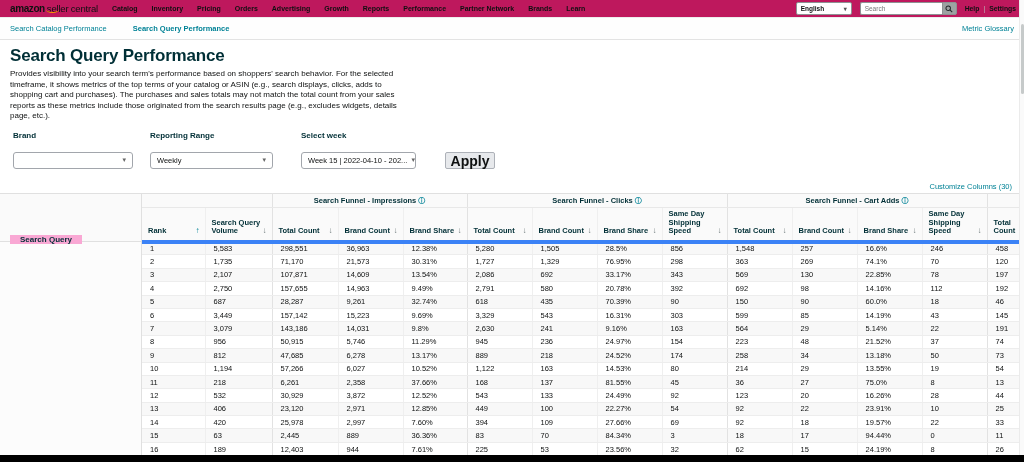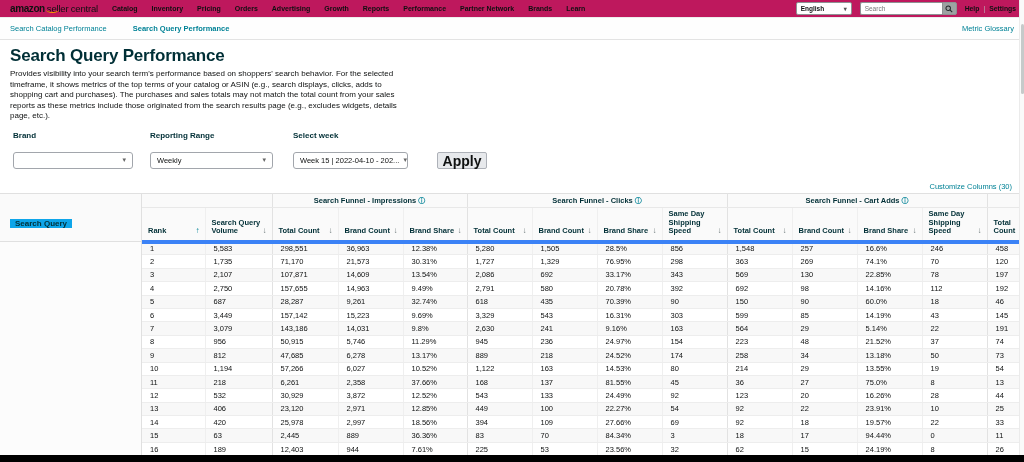--- a/index.html
+++ b/index.html
@@ -36,32 +36,32 @@
   .page-title { font-size:17px; font-weight:600; color:#002f36; letter-spacing:-0.2px; }
   .page-desc { width:400px; font-size:8px; line-height:10.5px; margin-top:3px; color:#0f1111; }
 
   
   .filters { display:flex; margin-top:9px; padding-left:3px; align-items:flex-end; }
   .fgroup { display:flex; flex-direction:column; }
   .fgroup .flabel { font-size:8px; font-weight:bold; color:#002f36; margin-bottom:12px; }
   .dropdown { height:17px; border:1px solid #a2a6ac; border-radius:3px; background:#fff; display:flex; align-items:center; justify-content:space-between; padding:0 6px; font-size:7.5px; cursor:pointer; white-space:nowrap; overflow:hidden; }
   .dropdown .caret { color:#666; font-size:7px; margin-left:4px; }
   .dd-brand { width:120px; margin-right:17px; }
-  .dd-range { width:123px; margin-right:20px; }
+  .dd-range { width:123px; margin-right:28px; }
   .dd-week  { width:115px; margin-right:29px; }
   .apply-btn { width:50px; height:17px; background:#e7e9ec; border:1px solid #adb1b8; border-radius:2px; font-size:14px; font-weight:bold; color:#0f1111; cursor:pointer; font-family:"Liberation Sans", sans-serif; }
 
   .customize-row { display:flex; justify-content:flex-end; margin-top:13px; padding-right:2px; }
   .customize-row span { font-size:7.5px; color:#008296; cursor:pointer; }
 
   
   .table-wrap { position:absolute; left:0; top:193px; width:1024px; }
   .left-panel { position:absolute; left:0; top:0; width:142px; height:262px; background:#fafafa; border-right:1px solid #e0e0e0; border-top:1px solid #e0e0e0; }
   .left-panel .lp-data { position:absolute; top:47px; left:0; right:0; bottom:0; background:#fcfcfc; border-top:1px solid #e0e0e0; }
-  .fixed-col-label { position:absolute; top:25px; left:10px; font-size:8px; font-weight:bold; color:#002f36; background:#0ea5e9; padding:0 5px; }
+  .fixed-col-label { position:absolute; top:41px; left:10px; font-size:8px; font-weight:bold; color:#002f36; background:#f9a8d4; padding:0 10px; }
 
   table.data { border-collapse:collapse; table-layout:fixed; width:882px; margin-left:142px; border-top:1px solid #e0e0e0; }
   thead th { background:#fafafa; font-weight:bold; color:#002f36; }
   tr.grouprow th { height:14px; font-size:7.5px; text-align:center; border-bottom:1px solid #e8e8e8; vertical-align:middle; }
   tr.grouprow th .info { color:#008296; font-size:7px; }
   tr.colrow th { height:33px; font-size:7.5px; vertical-align:bottom; border-bottom:4px solid #3b82f6; cursor:pointer; }
   tr.colrow th .hcell { display:flex; align-items:flex-end; justify-content:space-between; padding:2px 5px 4px 6px; line-height:8.5px; text-align:left; }
   .arr { font-size:8px; color:#6c7778; }
   .arr.asc { color:#008296; }
   th.gb, td.gb { border-left:1px solid #e2e2e2; }
@@ -505,21 +505,21 @@
             <td class="sb">23.91%</td>
             <td class="sb">10</td>
             <td class="gb">25</td>
           </tr>
 
           <tr>
             <td>14</td>
             <td class="sb">420</td>
             <td class="gb">25,978</td>
             <td class="sb">2,997</td>
-            <td class="sb">18.56%</td>
+            <td class="sb">7.60%</td>
             <td class="gb">394</td>
             <td class="sb">109</td>
             <td class="sb">27.66%</td>
             <td class="sb">69</td>
             <td class="gb">92</td>
             <td class="sb">18</td>
             <td class="sb">19.57%</td>
             <td class="sb">22</td>
             <td class="gb">33</td>
           </tr>

